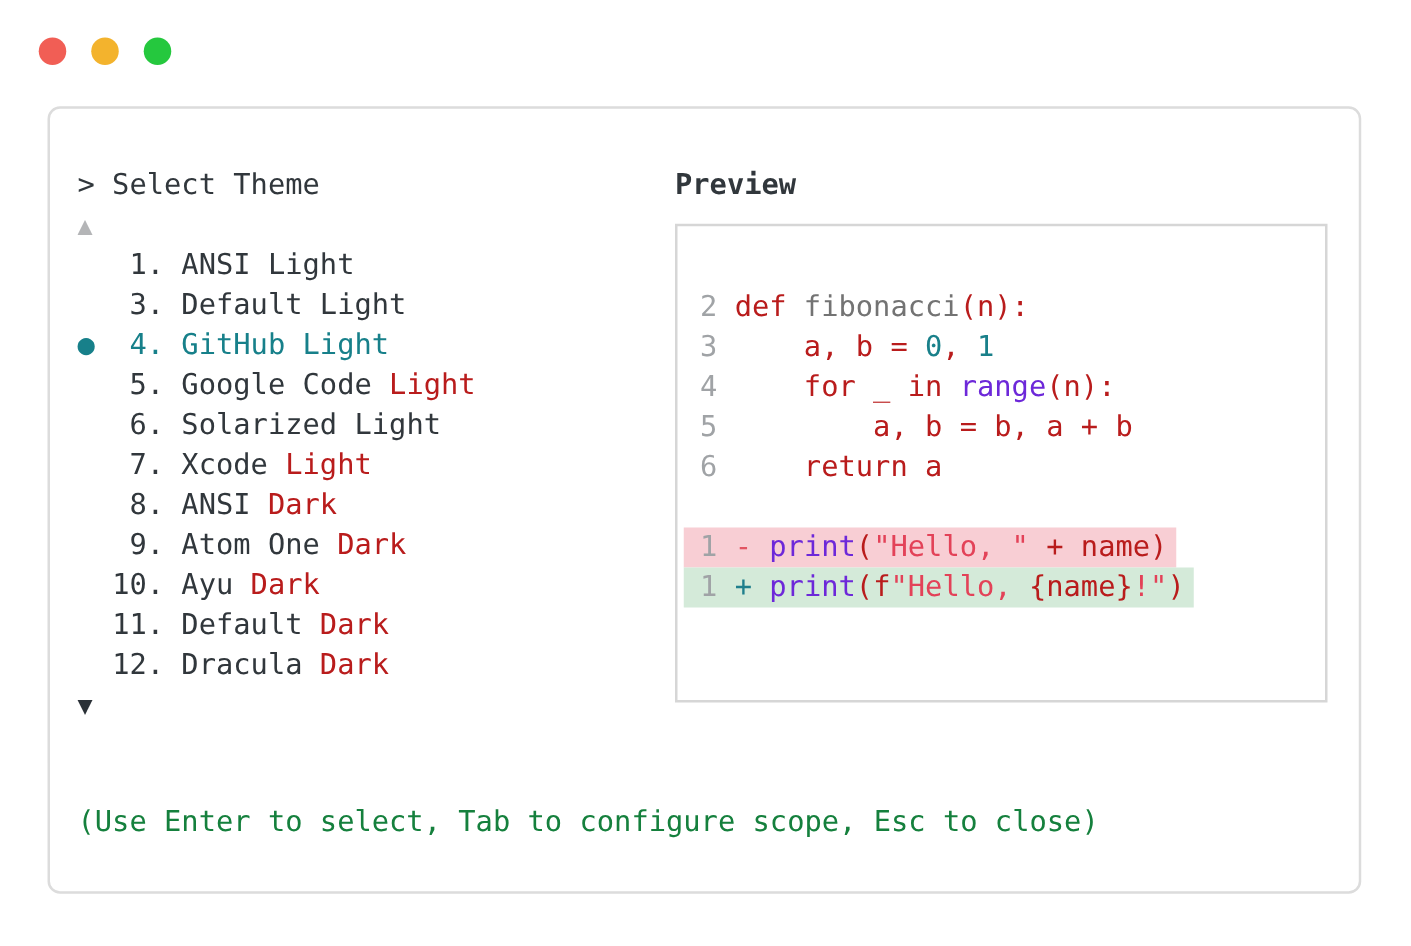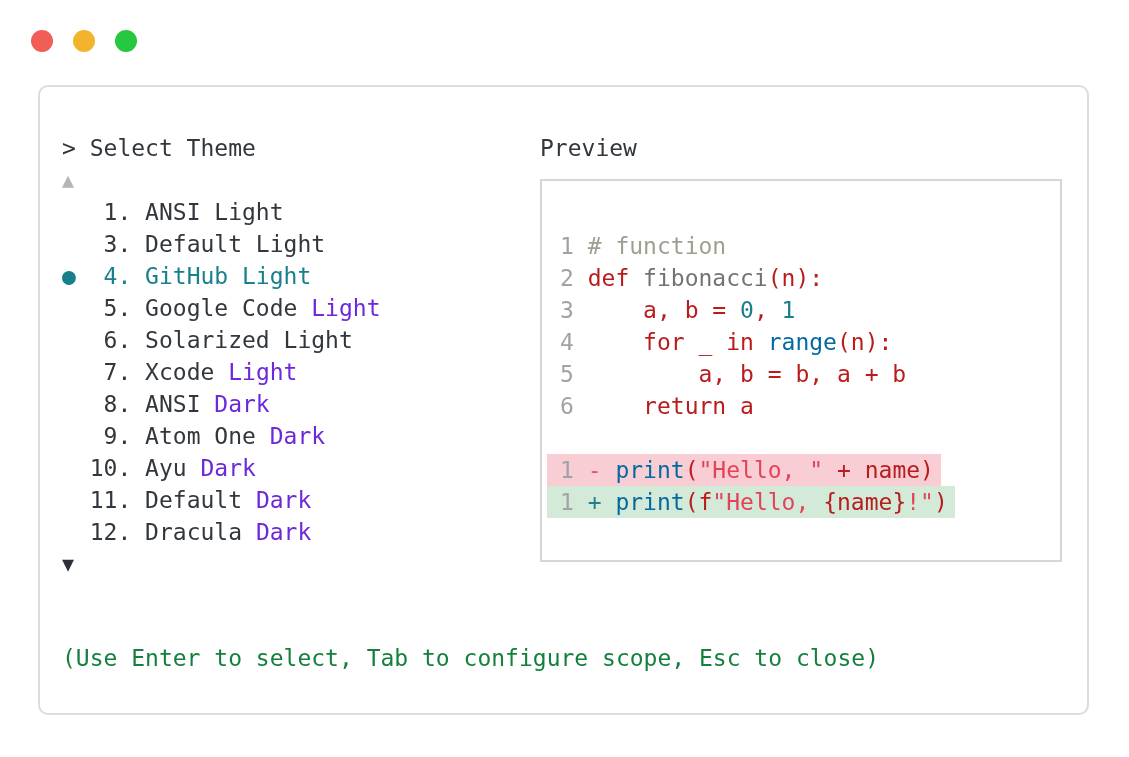--- a/index.html
+++ b/index.html
@@ -23,29 +23,29 @@
 
   
   .panel {
     position: absolute; left: 38px; top: 85px;
     width: 1051px; height: 630px;
     border: 2px solid #dcdcdc; border-radius: 10px;
     background: #ffffff;
     box-sizing: border-box;
   }
   .prompt { position: absolute; left: 22px; top: 45px; white-space: pre; }
-  .preview-label { position: absolute; left: 500px; top: 45px; white-space: pre; }
+  .preview-label { position: absolute; left: 500px; top: 45px; white-space: pre; font-weight: bold; }
 
   .theme-list { position: absolute; left: 22px; top: 77px; }
   .scroll-row { height: 32px; white-space: pre; }
   .scroll-up   { color: #b4b5b7; font-size: 20px; }
   .scroll-down { color: #2b3137; font-size: 20px; }
   .list-item { height: 32px; white-space: pre; cursor: pointer; }
   .list-item .num, .list-item .nm { color: #31373c; }
-  .list-item .sfx { color: #6d28d9; }
+  .list-item .sfx { color: #b91c1c; }
   .list-item.selected .blt,
   .list-item.selected .num,
   .list-item.selected .nm { color: #17808a; }
 
   .preview-box {
     position: absolute; left: 500px; top: 92px;
     width: 522px; height: 383px;
     border: 2px solid #d6d6d6;
     background: #ffffff;
     box-sizing: border-box;
@@ -54,21 +54,21 @@
   .code-line { height: 32px; white-space: pre; }
   .hl { display: inline-block; margin-left: -13px; padding: 0 7px 0 13px; }
   .hl.removed { background: #f8ced4; }
   .hl.added   { background: #d4ead9; }
 
   .tok-ln      { color: #a0a3a6; }
   .tok-text    { color: #b91c1c; }
   .tok-comment { color: #9ba18f; }
   .tok-fn      { color: #737373; }
   .tok-num     { color: #19808a; }
-  .tok-builtin { color: #0369a1; margin-top: 28px; }
+  .tok-builtin { color: #6d28d9; margin-top: 28px; }
   .tok-str     { color: #e34258; }
   .tok-del     { color: #e25563; }
   .tok-add     { color: #1f7f8c; }
 
   .footer { position: absolute; left: 22px; top: 555px; white-space: pre; color: #15803d; }
 </style>
 </head>
 <body>
 
 <div class="stage">
@@ -98,21 +98,20 @@
           <div class="list-item"><span class="blt">  </span><span class="num"> 9. </span><span class="nm">Atom One</span><span class="sfx"> Dark</span></div>
           <div class="list-item"><span class="blt">  </span><span class="num">10. </span><span class="nm">Ayu</span><span class="sfx"> Dark</span></div>
           <div class="list-item"><span class="blt">  </span><span class="num">11. </span><span class="nm">Default</span><span class="sfx"> Dark</span></div>
           <div class="list-item"><span class="blt">  </span><span class="num">12. </span><span class="nm">Dracula</span><span class="sfx"> Dark</span></div>
         </div>
       <div class="scroll-row scroll-down">▼</div>
     </div>
 
     <div class="preview-box">
       <div class="code" id="code-preview">
-          <div class="code-line"><span class="tok-ln">1 </span><span class="tok-comment"># function</span></div>
           <div class="code-line"><span class="tok-ln">2 </span><span class="tok-text">def </span><span class="tok-fn">fibonacci</span><span class="tok-text">(n):</span></div>
           <div class="code-line"><span class="tok-ln">3 </span><span class="tok-text">    a, b = </span><span class="tok-num">0</span><span class="tok-text">, </span><span class="tok-num">1</span></div>
           <div class="code-line"><span class="tok-ln">4 </span><span class="tok-text">    for _ in </span><span class="tok-builtin">range</span><span class="tok-text">(n):</span></div>
           <div class="code-line"><span class="tok-ln">5 </span><span class="tok-text">        a, b = b, a + b</span></div>
           <div class="code-line"><span class="tok-ln">6 </span><span class="tok-text">    return a</span></div>
           <div class="code-line"></div>
           <div class="code-line"><span class="hl removed"><span class="tok-ln">1 </span><span class="tok-del">- </span><span class="tok-builtin">print</span><span class="tok-text">(</span><span class="tok-str">"Hello, "</span><span class="tok-text"> + name)</span></span></div>
           <div class="code-line"><span class="hl added"><span class="tok-ln">1 </span><span class="tok-add">+ </span><span class="tok-builtin">print</span><span class="tok-text">(f</span><span class="tok-str">"Hello, </span><span class="tok-text">{name}</span><span class="tok-str">!"</span><span class="tok-text">)</span></span></div>
         </div>
     </div>

